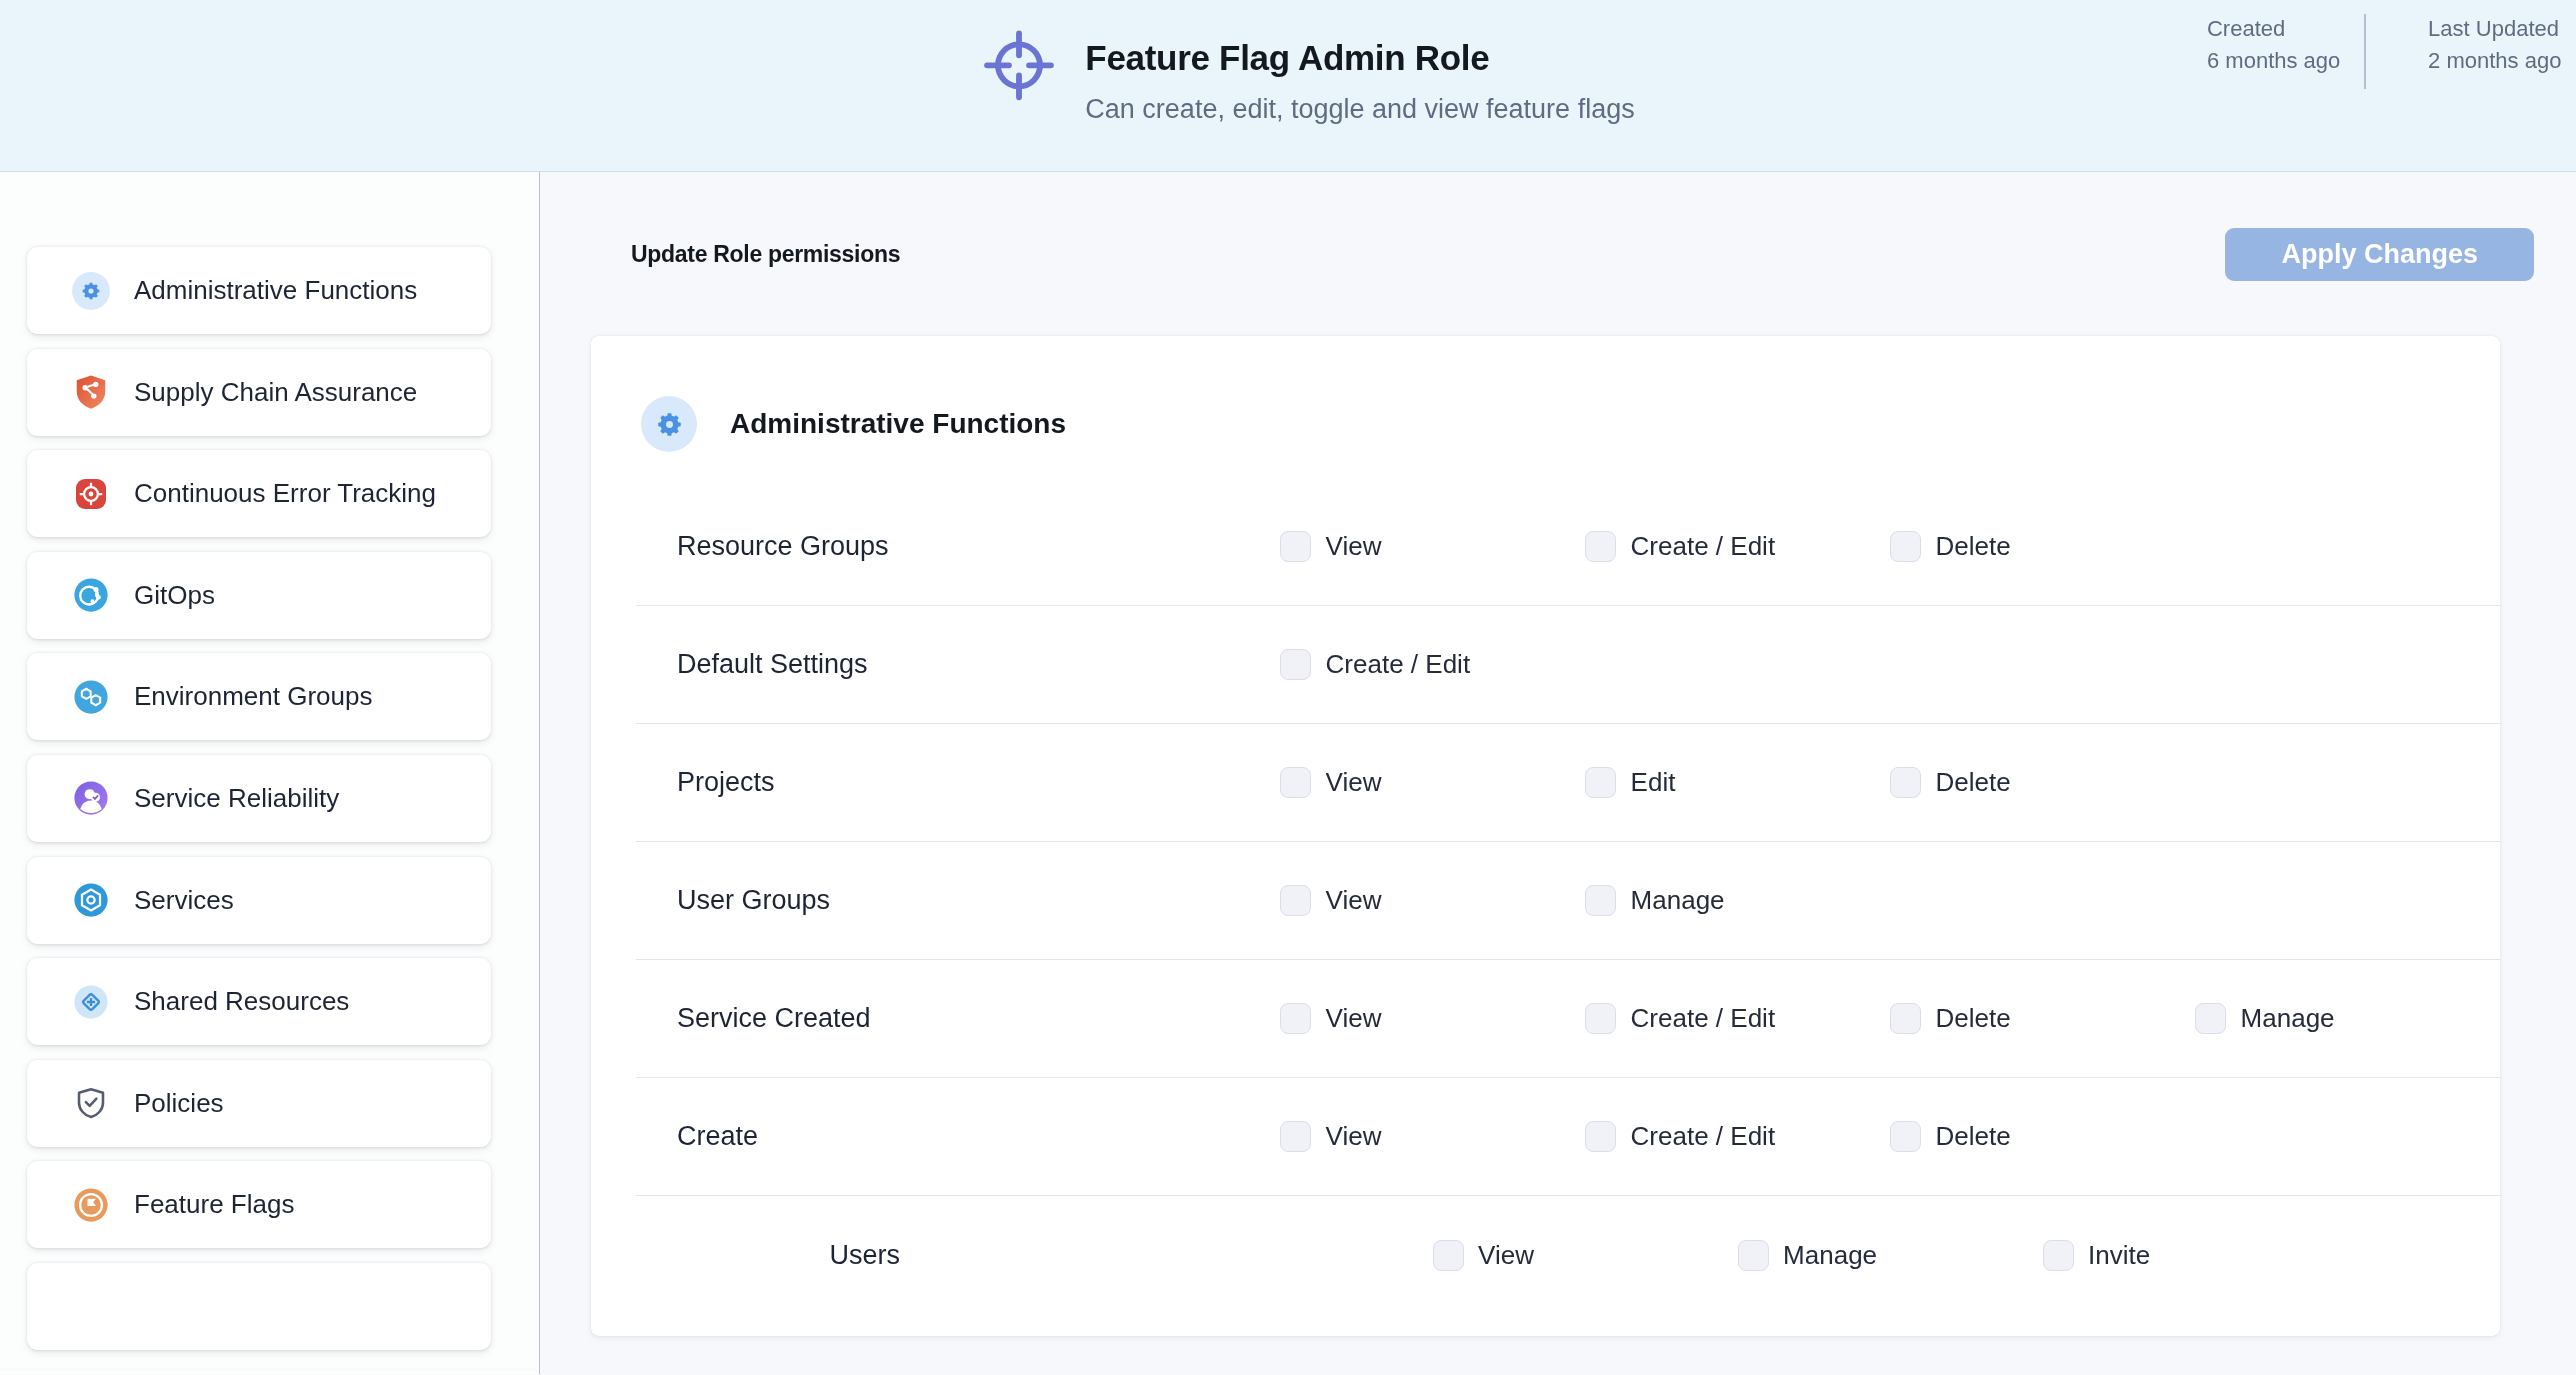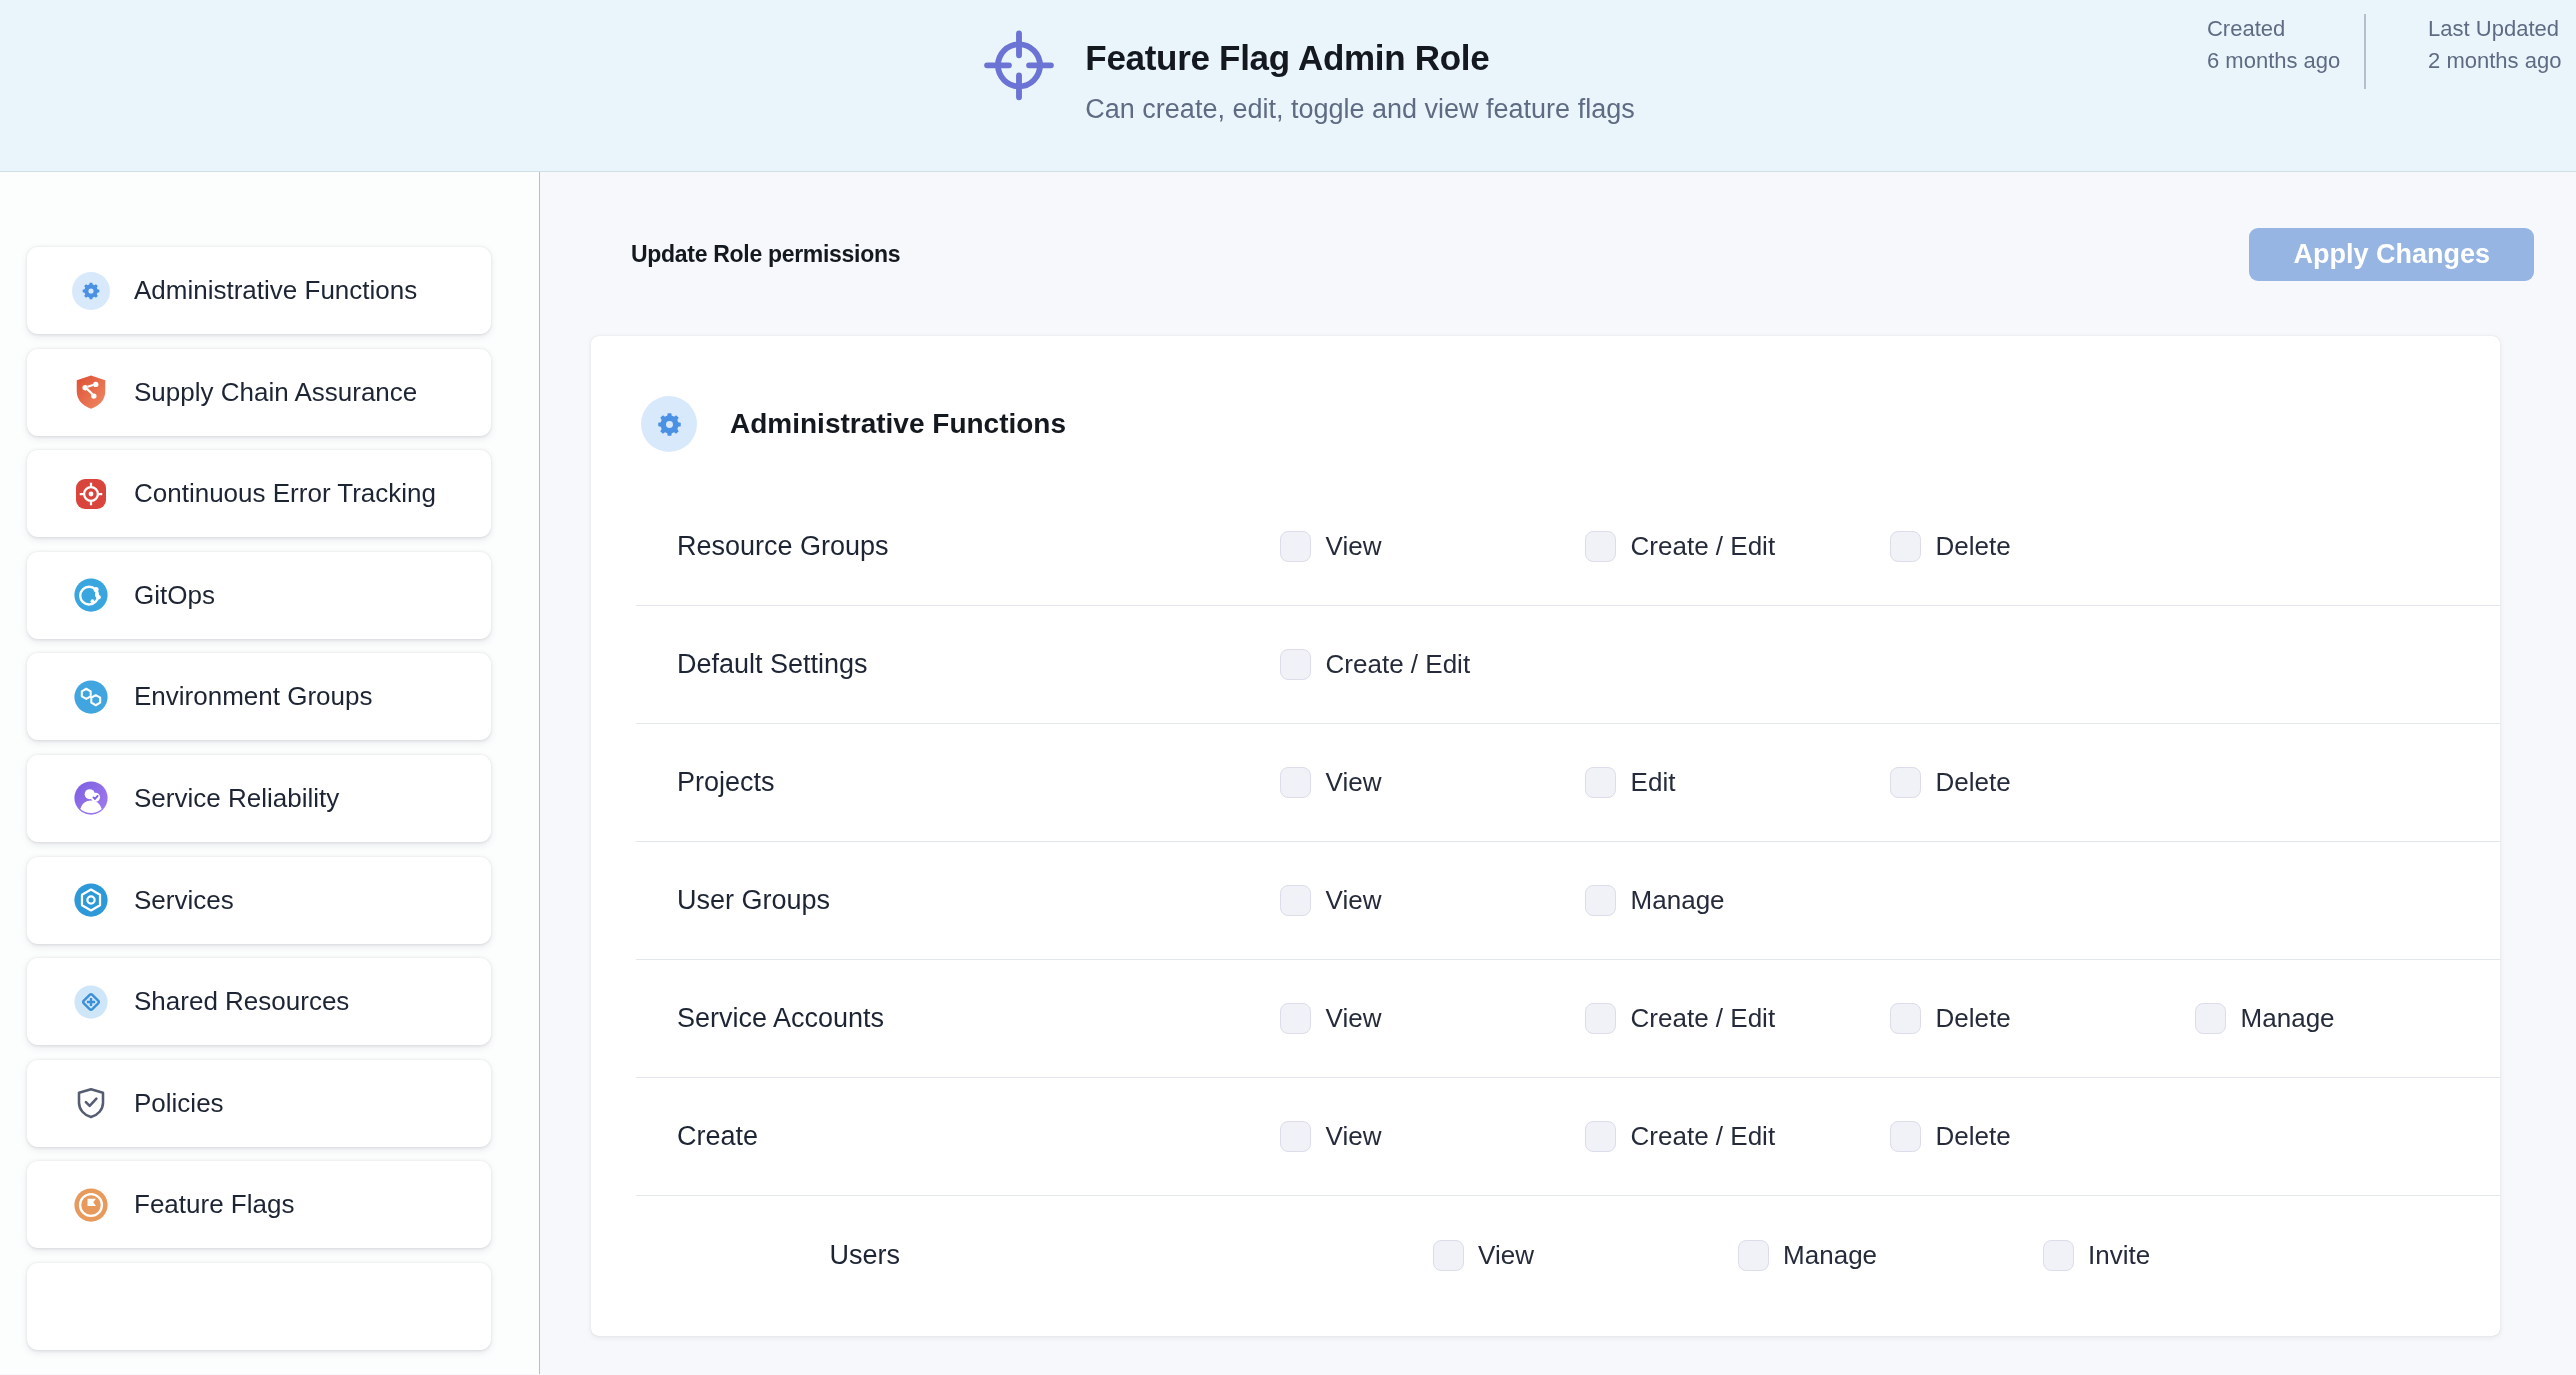--- a/index.html
+++ b/index.html
@@ -25,21 +25,21 @@
     margin-bottom:14.6px; display:flex; align-items:center; padding-left:45px;
     box-shadow:0 0.9px 2.7px rgba(40,41,61,.10), 0 2.7px 7.3px rgba(96,97,112,.12); cursor:pointer; }
   .side-icon { width:38px; height:38px; border-radius:50%; display:flex;
     align-items:center; justify-content:center; flex:none; }
   .side-label { margin-left:24px; font-size:26px; color:#1d2433; }
 
   main { flex:1; background:var(--main-bg,#f6f8fb); }
   .main-header { display:flex; justify-content:space-between; align-items:center;
     margin:56px 58px 0 91px; height:53px; }
   .main-heading { font-size:23px; font-weight:700; color:#14181f; letter-spacing:-0.3px; }
-  .apply-button { height:53px; padding:0 44px; background:var(--apply-button-bg,#96b5e3);
+  .apply-button { height:53px; padding:0 56px; background:var(--apply-button-bg,#96b5e3);
     color:#fff; font-size:27px; font-weight:700; border:none; border-radius:9px;
     font-family:inherit; cursor:default; }
 
   .perm-card { margin:55px 92px 0 51px; background:#fff; border-radius:7.3px;
     box-shadow:0 0 0.9px rgba(40,41,61,.2), 0 1.8px 5.5px rgba(96,97,112,.10); }
   .card-header { display:flex; align-items:center; padding:60px 0 36px 50px; }
   .section-icon-circle { width:56px; height:56px; border-radius:50%; background:#d8e9fc;
     display:flex; align-items:center; justify-content:center; flex:none; }
   .section-title { margin-left:33px; font-size:28px; font-weight:700; color:#14181f; }
 
@@ -299,21 +299,21 @@
     <span class="perm-label">View</span>
   </label>
 
   <label class="perm-cell">
     <span class="checkbox"></span>
     <span class="perm-label">Manage</span>
   </label>
 </div>
 
   <div class="perm-row">
-    <div class="perm-resource">Service Accounts</div>
+    <div class="perm-resource">Service Created</div>
 
   <label class="perm-cell">
     <span class="checkbox"></span>
     <span class="perm-label">View</span>
   </label>
 
   <label class="perm-cell">
     <span class="checkbox"></span>
     <span class="perm-label">Create / Edit</span>
   </label>

